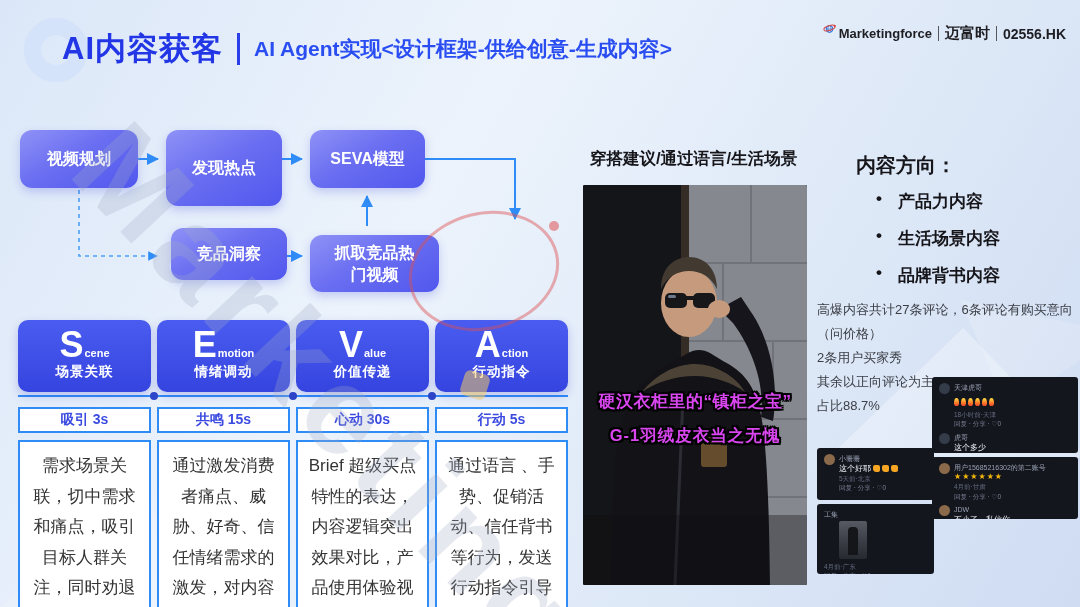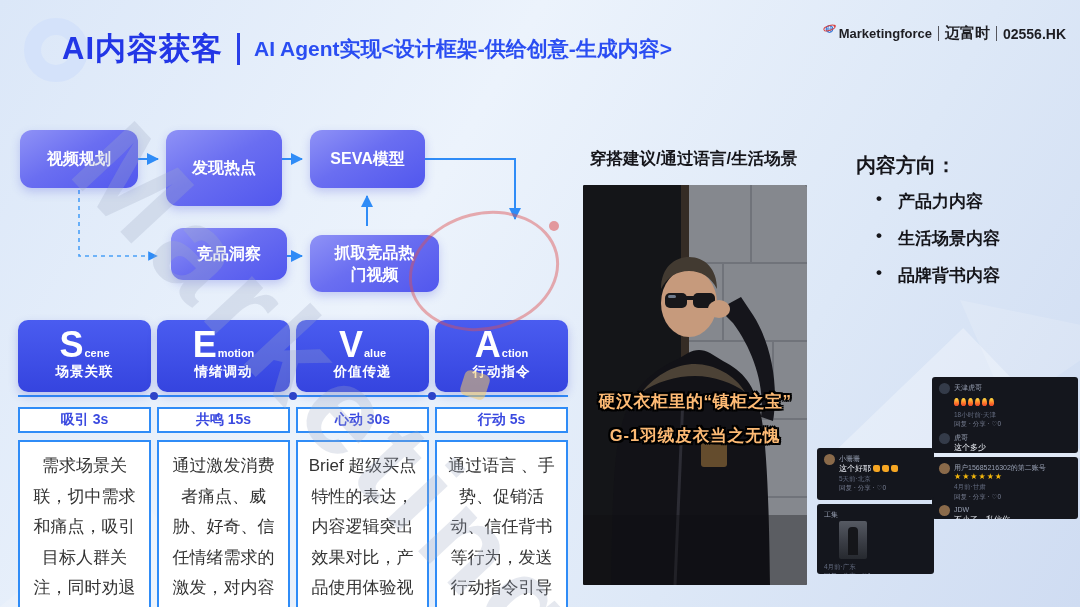--- a/index.html
+++ b/index.html
@@ -68,21 +68,21 @@
   .stage-box { top:407px; height:26px; background:#fff; border:2px solid #2f8cf7;
     display:flex; align-items:center; justify-content:center;
     font-size:14px; font-weight:700; color:#3b4ae0; }
   .desc-box { top:440px; height:178px; background:#fff; border:2px solid #2f8cf7;
     padding:9px 7px; font-size:17px; color:#333; line-height:1.8; text-align:center; }
 
   
   .media-caption { position:absolute; left:590px; top:148px; font-size:16.5px; font-weight:800; color:#15151a; z-index:3; }
   .photo { position:absolute; left:583px; top:185px; width:224px; height:400px; z-index:3;
     border-radius:2px; overflow:hidden; background:#1b1c21; }
-  .overlay-text { position:absolute; width:100%; text-align:center; color:#fdba74; font-weight:800; z-index:5;
+  .overlay-text { position:absolute; width:100%; text-align:center; color:#d946ef; font-weight:800; z-index:5;
     text-shadow:-2px -2px 0 #000,2px -2px 0 #000,-2px 2px 0 #000,2px 2px 0 #000,0 2px 0 #000,2px 0 0 #000,0 -2px 0 #000,-2px 0 0 #000; }
   .ot1 { top:205px; font-size:17px; letter-spacing:.5px; }
   .ot2 { top:240px; font-size:16.5px; letter-spacing:1px; }
 
   
   .dir-title { position:absolute; left:856px; top:152px; font-size:20px; font-weight:800; color:#15151a; z-index:3; }
   .dir-list { position:absolute; left:876px; top:190px; list-style:none; z-index:3; }
   .dir-list li { font-size:17px; font-weight:800; color:#15151a; margin-bottom:14px; position:relative; padding-left:22px; }
   .dir-list li::before { content:"•"; position:absolute; left:0; top:-1px; font-size:17px; }
   .stats { position:absolute; left:817px; top:298px; width:263px; font-size:13px; color:#3a3d44; line-height:1.85; z-index:3; }
@@ -240,20 +240,27 @@
     <div class="overlay-text ot1">硬汉衣柜里的“镇柜之宝”</div>
     <div class="overlay-text ot2">G-1羽绒皮衣当之无愧</div>
   </div>
 
   <div class="dir-title">内容方向：</div>
   <ul class="dir-list">
     <li>产品力内容</li>
     <li>生活场景内容</li>
     <li>品牌背书内容</li>
   </ul>
+  <div class="stats">
+    <div>高爆内容共计27条评论，6条评论有购买意向</div>
+    <div>（问价格）</div>
+    <div>2条用户买家秀</div>
+    <div>其余以正向评论为主</div>
+    <div>占比88.7%</div>
+  </div>
 
   <div class="panel pr1">
     <div class="crow">
       <div class="avatar"></div>
       <div class="ccol">
         <div class="cuser">天津虎哥</div>
         <div><span class="g flame"></span><span class="g flame"></span><span class="g flame"></span><span class="g flame"></span><span class="g flame"></span><span class="g flame"></span></div>
         <div class="cmeta">18小时前·天津</div>
         <div class="cact">回复 · 分享 · ♡0</div>
       </div>

